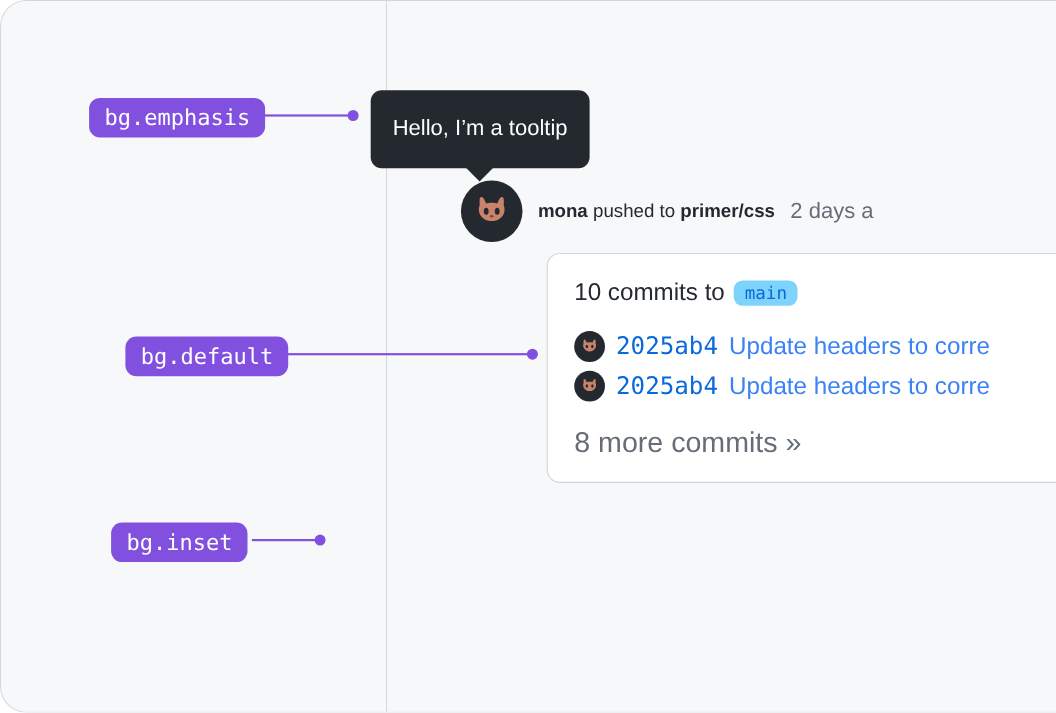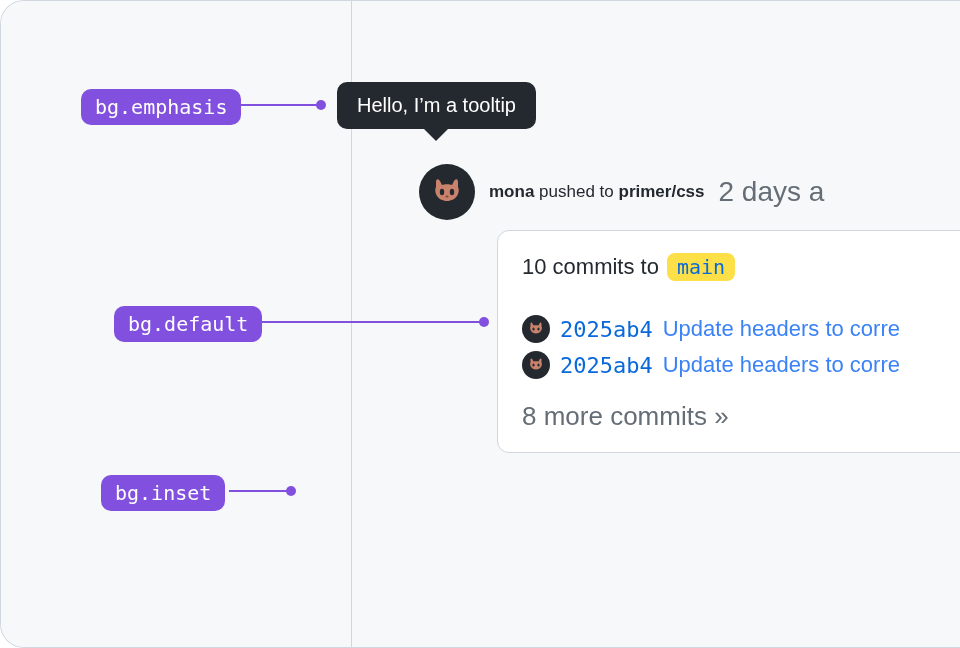--- a/index.html
+++ b/index.html
@@ -75,21 +75,21 @@
       border-radius: 50%;
       background: #8250df;
     }
 
     
     .tooltip {
       position: absolute;
       background: #24292f;
       color: #fff;
       font-size: 20px;
-      padding: 12px 20px;
+      padding: 24px 20px;
       border-radius: 10px;
       white-space: nowrap;
     }
     .tooltip::after {
       content: '';
       position: absolute;
       bottom: -12px;
       left: 50%;
       transform: translateX(-50%);
       border-left: 14px solid transparent;
@@ -124,47 +124,47 @@
       justify-content: center;
       flex-shrink: 0;
     }
     .feed-text {
       font-size: 17px;
       color: #24292f;
       white-space: nowrap;
     }
     .feed-text .bold { font-weight: 600; }
     .feed-time {
-      font-size: 28px;
+      font-size: 20px;
       color: #656d76;
       white-space: nowrap;
     }
 
     
     .card {
       position: absolute;
       background: #ffffff;
       border: 1px solid #d0d7de;
       border-radius: 12px;
       padding: 22px 24px 20px;
     }
     .card-title {
       font-size: 22px;
       color: #24292f;
-      margin-bottom: 30px;
+      margin-bottom: 18px;
       display: flex;
       align-items: center;
       gap: 8px;
     }
     .branch-pill {
       display: inline-block;
-      background: #fde047;
+      background: #7dd3fc;
       color: #0969da;
       font-family: ui-monospace, SFMono-Regular, "SF Mono", Menlo, Consolas, monospace;
-      font-size: 20px;
+      font-size: 16px;
       padding: 2px 10px;
       border-radius: 8px;
     }
     .commit-row {
       display: flex;
       align-items: center;
       gap: 10px;
       font-size: 22px;
       padding: 4px 0;
       white-space: nowrap;

